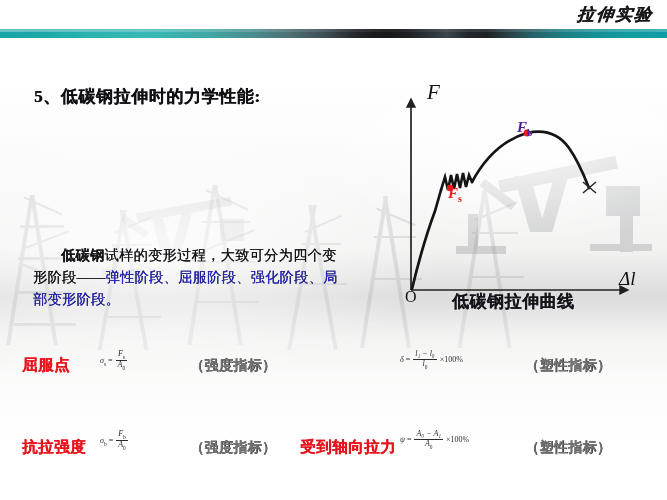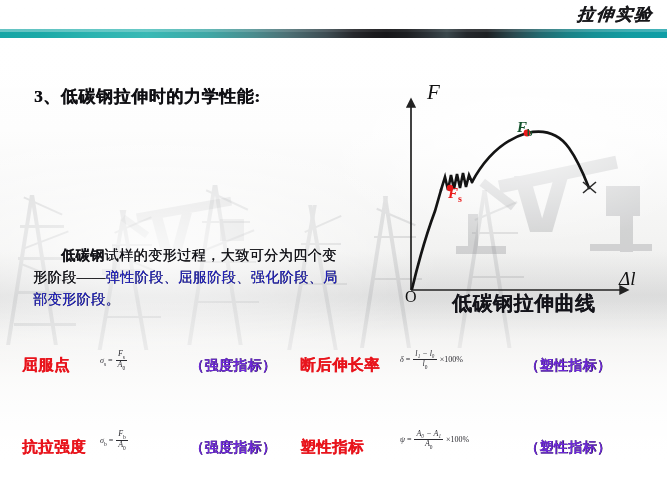--- a/index.html
+++ b/index.html
@@ -106,40 +106,40 @@
   .axlab{
     position:absolute;z-index:9;
     font-family:"Liberation Serif","DejaVu Serif",serif;
     font-style:italic;color:#111;
   }
   .lab-F{left:427px;top:80px;font-size:21px;}
   .lab-dl{left:619px;top:268px;font-size:19px;}
   .lab-O{left:405px;top:288px;font-size:16px;font-style:normal;}
   .lab-Fb{
     position:absolute;left:517px;top:119px;z-index:9;
-    font-size:15px;font-weight:bold;font-style:italic;color:#14532d;
+    font-size:15px;font-weight:bold;font-style:italic;color:#4c1d95;
     font-family:"Liberation Serif","DejaVu Serif",serif;
   }
   .lab-Fb sub,.lab-Fs sub{font-size:10px;font-style:normal;font-weight:bold;}
   .lab-Fs{
     position:absolute;left:448px;top:185px;z-index:9;
     font-size:15px;font-weight:bold;font-style:italic;color:#ea1b1b;
     font-family:"Liberation Serif","DejaVu Serif",serif;
   }
   .chart-cap{
     position:absolute;left:452px;top:290px;z-index:9;
-    font-size:20px;font-weight:bold;color:#14141a;letter-spacing:.5px;
+    font-size:17px;font-weight:bold;color:#14141a;letter-spacing:.5px;
     text-shadow:0.35px 0 0 #14141a;
   }
   .fterm{
     position:absolute;font-size:15.5px;font-weight:bold;color:#e8141c;
     letter-spacing:.5px;text-shadow:0.45px 0 0 #e8141c;
   }
   .fidx{
-    position:absolute;font-size:14px;font-weight:bold;color:#6d28d9;
+    position:absolute;font-size:14px;font-weight:bold;color:#737373;
     letter-spacing:.4px;text-shadow:0.35px 0 0 #121217;
   }
   .feq{
     position:absolute;color:#2a2a30;
     font-family:"Liberation Serif","DejaVu Serif",serif;
     font-size:8px;line-height:1.05;white-space:nowrap;
   }
   .feq .it{font-style:italic;}
   .frac{display:inline-block;vertical-align:-45%;text-align:center;margin:0 1px;}
   .frac .num{display:block;border-bottom:.7px solid #2a2a30;padding:0 2px;line-height:1.12;}
@@ -235,21 +235,21 @@
     <div class="bg-band" style="top:250px;height:90px;"></div>
     <div class="bg-haze"></div>
     <div class="bg-fadetop"></div>
     <div class="bg-fadebot"></div>
   </div>
 
   <div class="hdr-title">拉伸实验</div>
   <div class="hdr-bar"></div>
   <div class="hdr-bar-gloss"></div>
 
-  <div class="sub-title">3、低碳钢拉伸时的力学性能:</div>
+  <div class="sub-title">5、低碳钢拉伸时的力学性能:</div>
 
 
   <div class="para2">
     <span class="indent"></span><span class="bold">低碳钢</span><span>试样的变形过程，大致可分为四个变形阶段——</span><span class="blue">弹性阶段、屈服阶段、强化阶段、局部变形阶段。</span>
   </div>
 
   <svg id="chartsvg" width="265" height="225" viewBox="0 0 265 225">
     <defs>
       <marker id="ah" markerWidth="9" markerHeight="9" refX="1" refY="3" orient="auto">
         <path d="M0,0 L6,3 L0,6 z" fill="#222"></path>
@@ -288,21 +288,20 @@
   <div class="feq" style="left:100px;top:350px;">
     <span class="it">σ</span><sub>s</sub>
     <span>=</span>
     <span class="frac">
       <span class="num"><span class="it">F</span><sub>s</sub></span>
       <span class="den"><span class="it">A</span><sub>0</sub></span>
     </span>
   </div>
   <div class="fidx" style="left:190px;top:357px;">（强度指标）</div>
 
-  <div class="fterm" style="left:300px;top:355px;">断后伸长率</div>
   <div class="feq" style="left:400px;top:350px;">
     <span class="it">δ</span>
     <span>=</span>
     <span class="frac">
       <span class="num"><span class="it">l₁ − l₀</span></span>
       <span class="den"><span class="it">l</span><sub>0</sub></span>
     </span>
     <span>×100%</span>
   </div>
   <div class="fidx" style="left:525px;top:357px;">（塑性指标）</div>
@@ -311,21 +310,21 @@
   <div class="feq" style="left:100px;top:430px;">
     <span class="it">σ</span><sub>b</sub>
     <span>=</span>
     <span class="frac">
       <span class="num"><span class="it">F</span><sub>b</sub></span>
       <span class="den"><span class="it">A</span><sub>0</sub></span>
     </span>
   </div>
   <div class="fidx" style="left:190px;top:439px;">（强度指标）</div>
 
-  <div class="fterm" style="left:300px;top:437px;">塑性指标</div>
+  <div class="fterm" style="left:300px;top:437px;">受到轴向拉力</div>
   <div class="feq" style="left:400px;top:430px;">
     <span class="it">ψ</span>
     <span>=</span>
     <span class="frac">
       <span class="num"><span class="it">A₀ − A₁</span></span>
       <span class="den"><span class="it">A</span><sub>0</sub></span>
     </span>
     <span>×100%</span>
   </div>
   <div class="fidx" style="left:525px;top:439px;">（塑性指标）</div>

